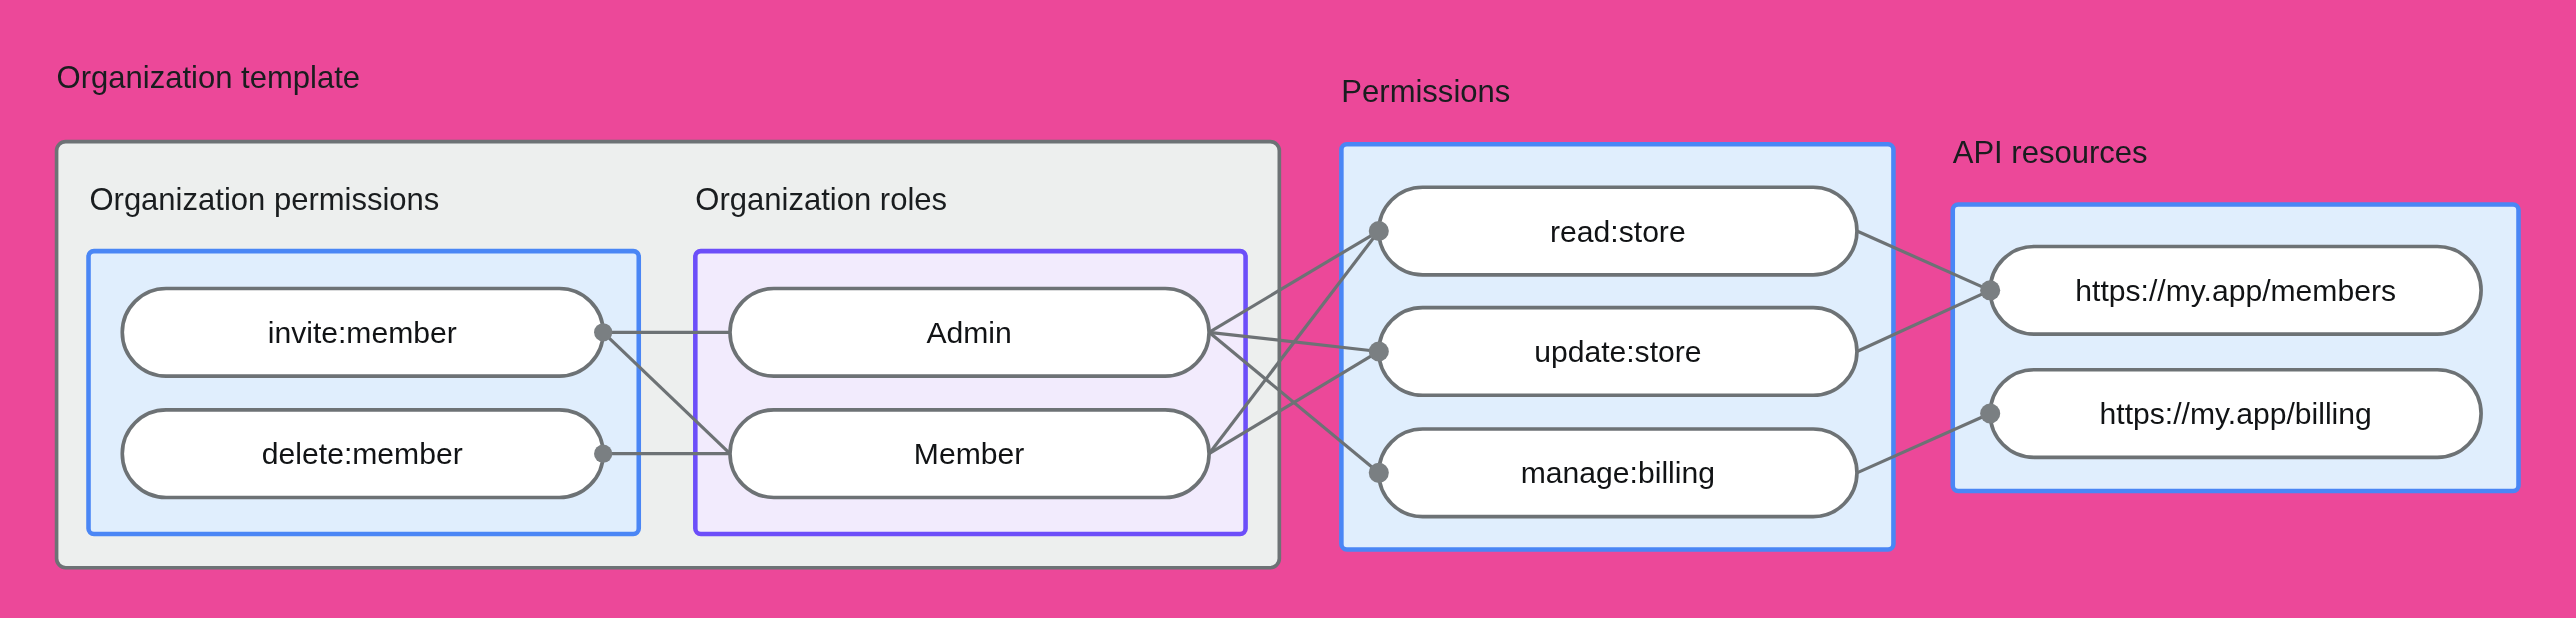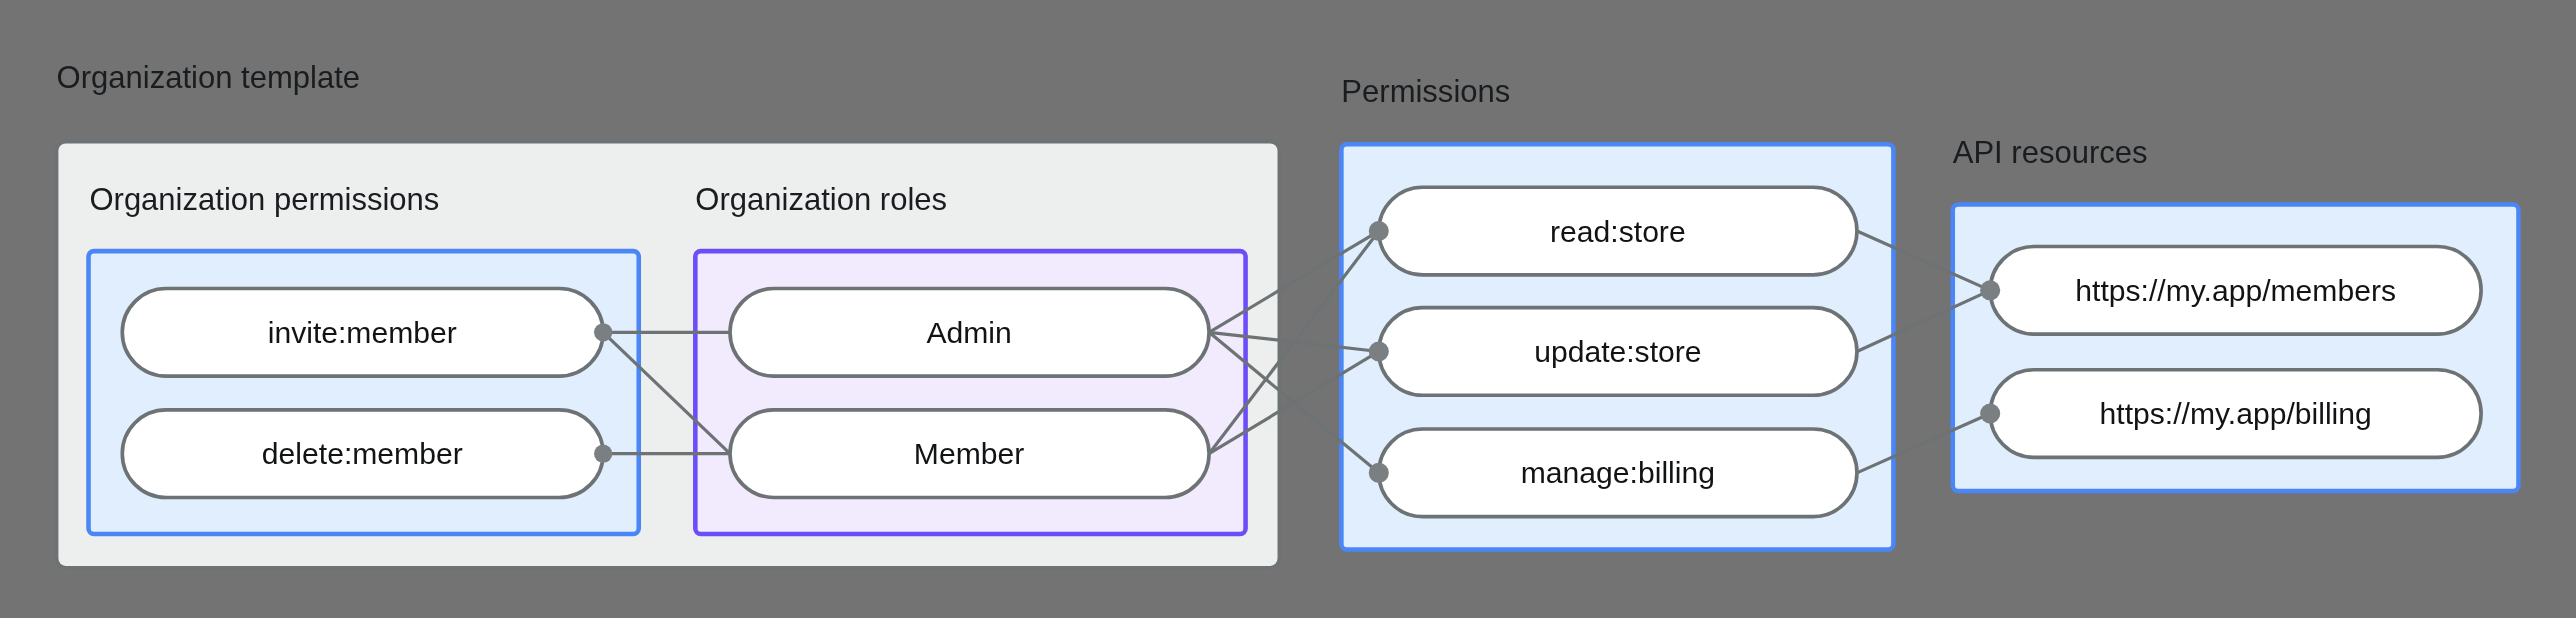--- a/index.html
+++ b/index.html
@@ -10,21 +10,21 @@
   body {
     width: 2576px;
     height: 619px;
     font-family: "Liberation Sans", sans-serif;
     position: relative;
     overflow: hidden;
   }
   #diagram-root {
     position: absolute;
     inset: 0;
-    background: #737373;
+    background: #ec4899;
   }
   svg.diagram {
     position: absolute;
     top: 0;
     left: 0;
     width: 2576px;
     height: 619px;
     display: block;
   }
   .grp-title {

